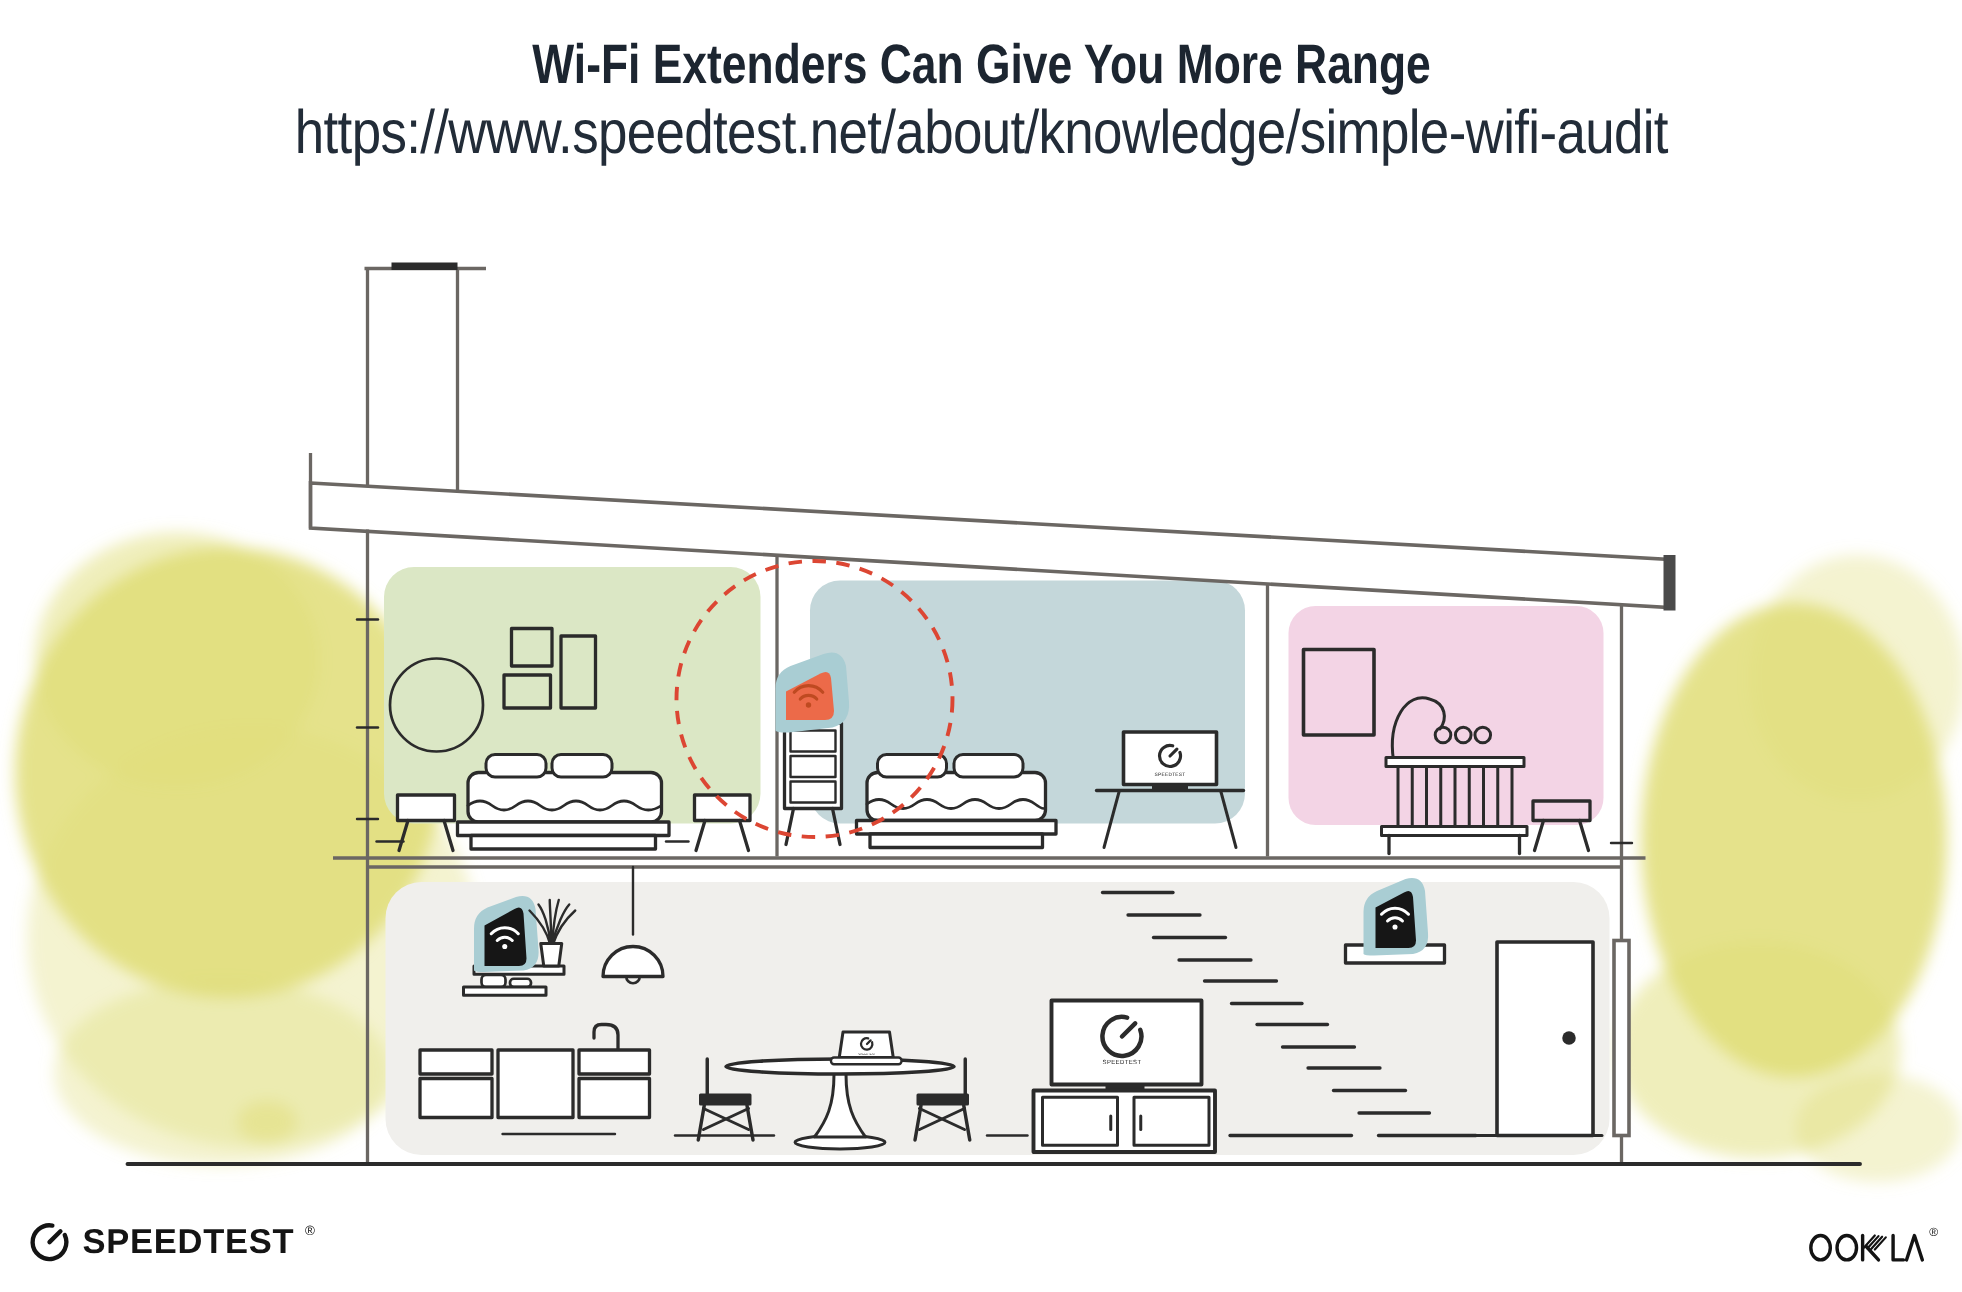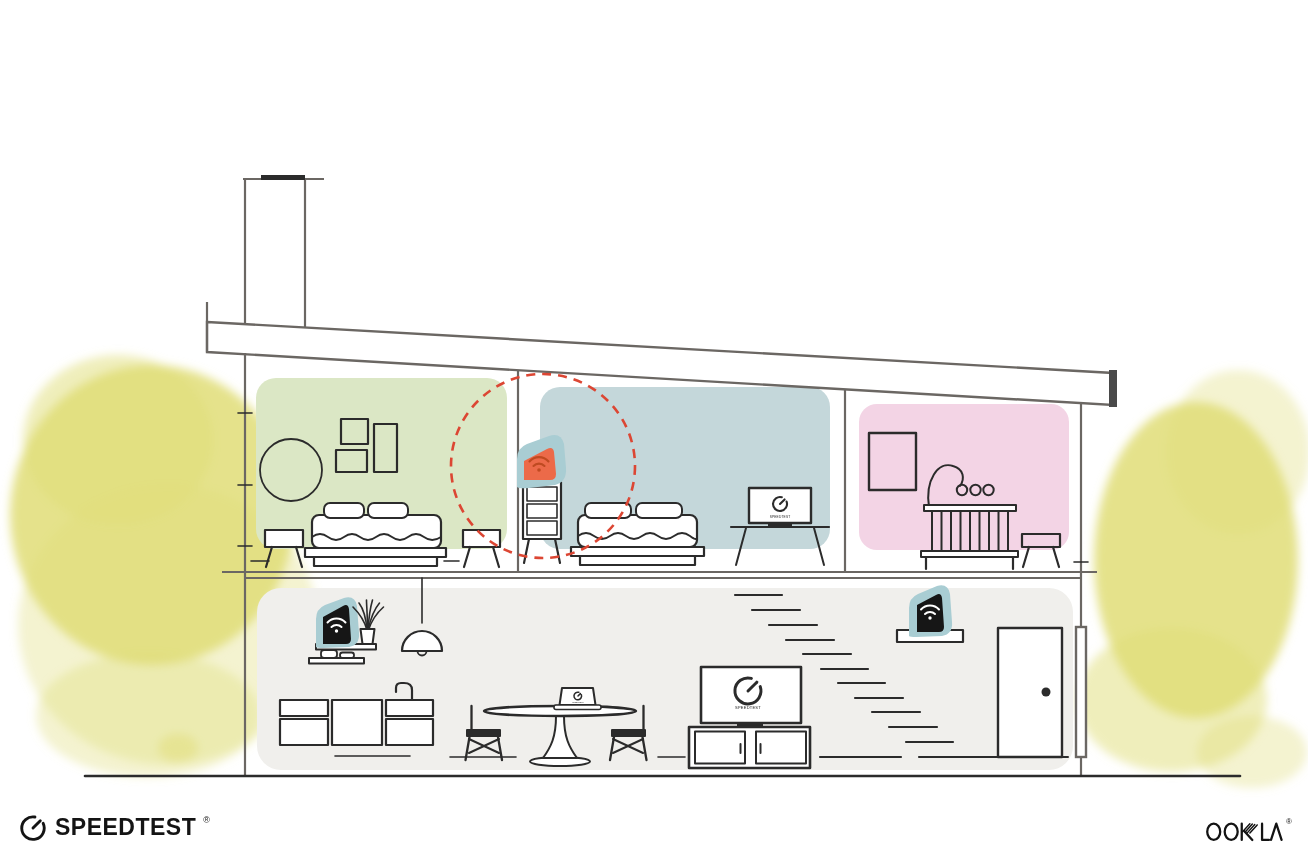--- a/index.html
+++ b/index.html
@@ -47,20 +47,22 @@
   .wifiwhite circle{fill:#ffffff;stroke:none}
   .range{fill:none;stroke:var(--range-circle-red,#dc4633);stroke-width:2.6;stroke-dasharray:9 7}
   .stair line{stroke:var(--line-dark,#2b2b2b);stroke-width:2.2;stroke-linecap:round}
   .microtext{fill:#1a1a1a;text-anchor:middle;letter-spacing:.06em;font-family:"Liberation Sans",sans-serif}
   .logo-stroke{stroke:#131313;fill:none;stroke-width:2.8;stroke-linecap:round;stroke-linejoin:round}
 </style>
 <title>Wi-Fi Extenders Can Give You More Range</title></head>
 <body>
 
 <div class="header">
+  <div><span class="title">Wi-Fi Extenders Can Give You More Range</span></div>
+  <div><span class="url">https://www.speedtest.net/about/knowledge/simple-wifi-audit</span></div>
 </div>
 
 <svg class="scene" viewBox="0 0 1308 861" aria-hidden="false">
   <defs>
     <filter id="soft" x="-30%" y="-30%" width="160%" height="160%">
         <feGaussianBlur stdDeviation="5"></feGaussianBlur>
       </filter>
   </defs>
 
   <g filter="url(#soft)">

